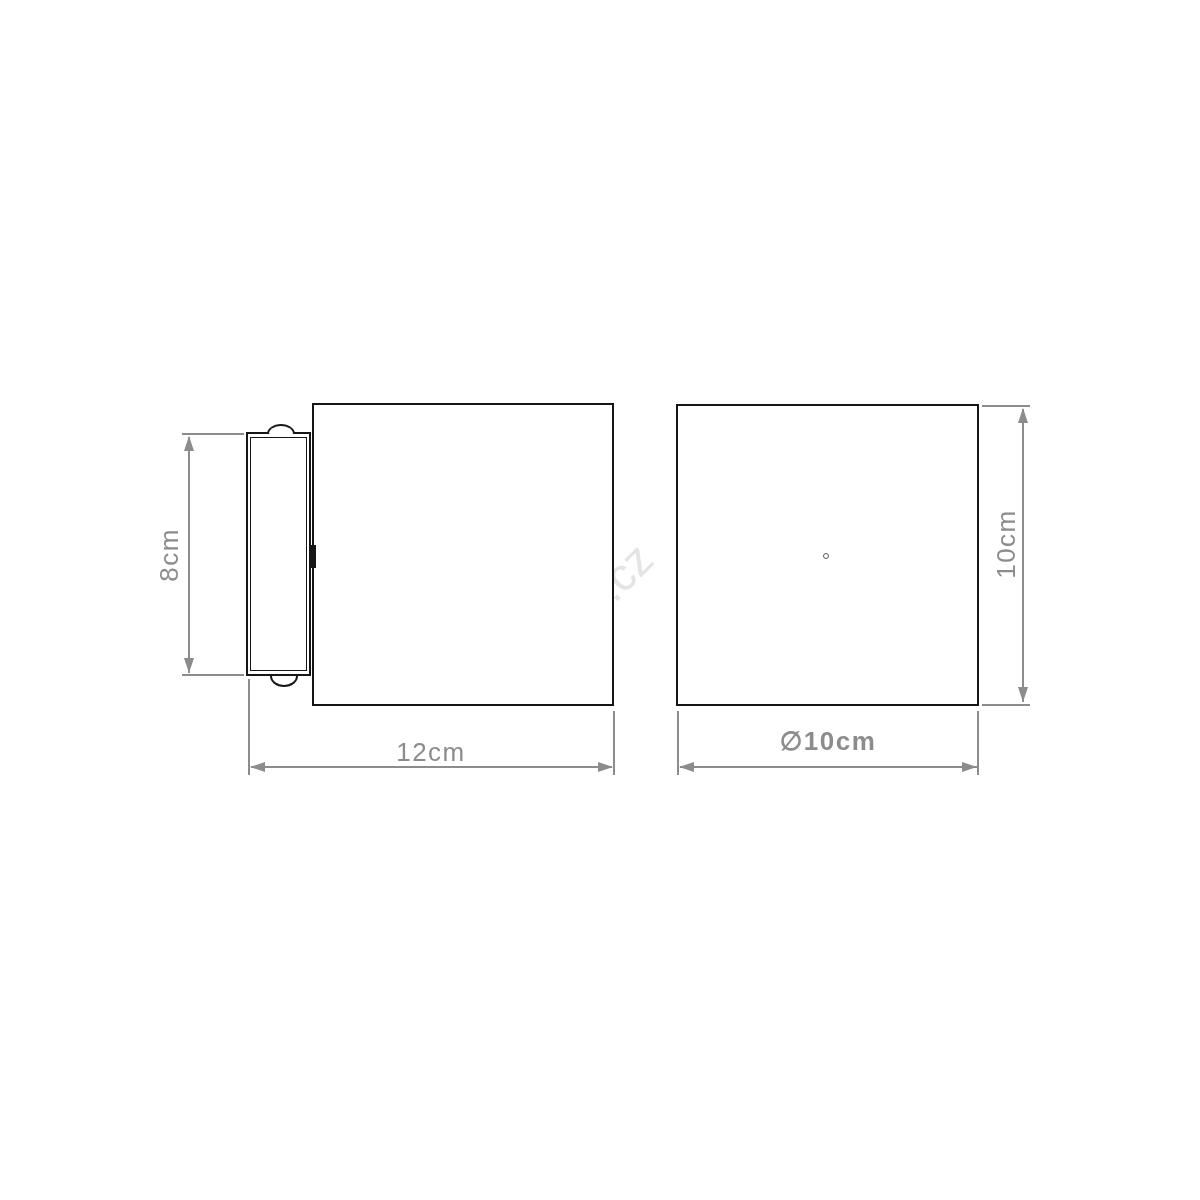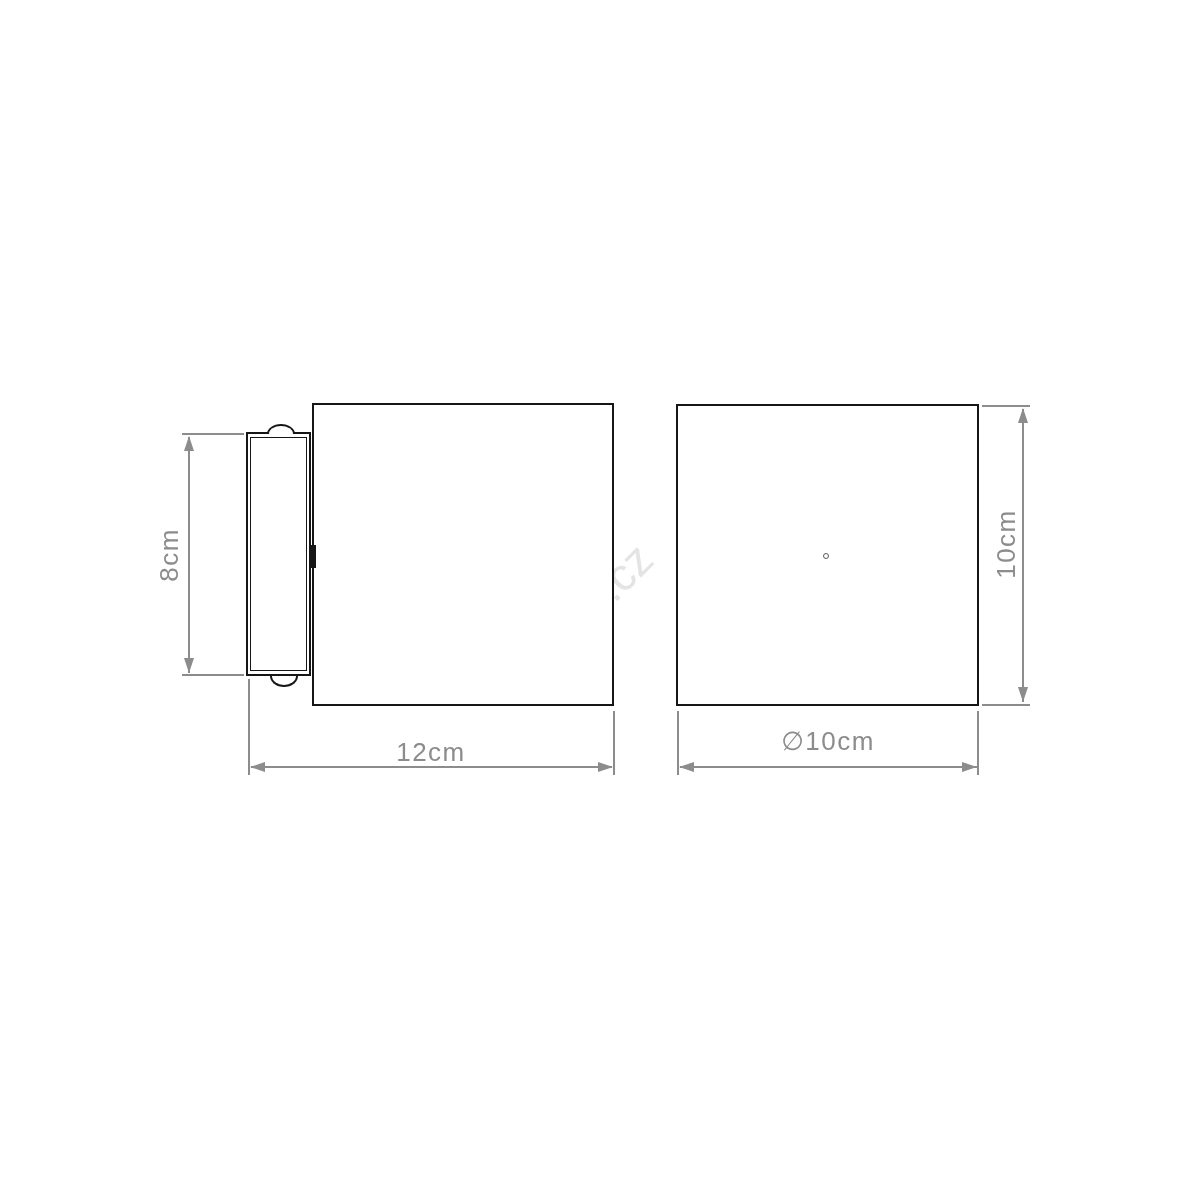--- a/index.html
+++ b/index.html
@@ -94,21 +94,21 @@
     position: absolute;
     color: #8c8c8c;
     font-size: 26px;
     letter-spacing: 1.5px;
     text-align: center;
     white-space: nowrap;
   }
   .d8-label  { left: 134px; top: 541px; width: 70px; height: 28px; line-height: 28px; transform: rotate(-90deg); }
   .d12-label { left: 371px; top: 726px; width: 120px; height: 30px; line-height: 30px; margin-top: 11px; }
   .d10v-label{ left: 971px; top: 530px; width: 70px; height: 28px; line-height: 28px; transform: rotate(-90deg); }
-  .d10h-label{ left: 758px; top: 726px; width: 140px; height: 30px; line-height: 30px; }
+  .d10h-label{ left: 758px; top: 726px; width: 140px; height: 30px; line-height: 30px; font-weight: bold; }
 
   
   .watermark {
     position: absolute;
     left: 496px; top: 572px; width: 200px; height: 56px; line-height: 56px;
     text-align: center;
     font-size: 46px;
     color: #e4e4e4;
     transform: rotate(-45deg);
     user-select: none;

